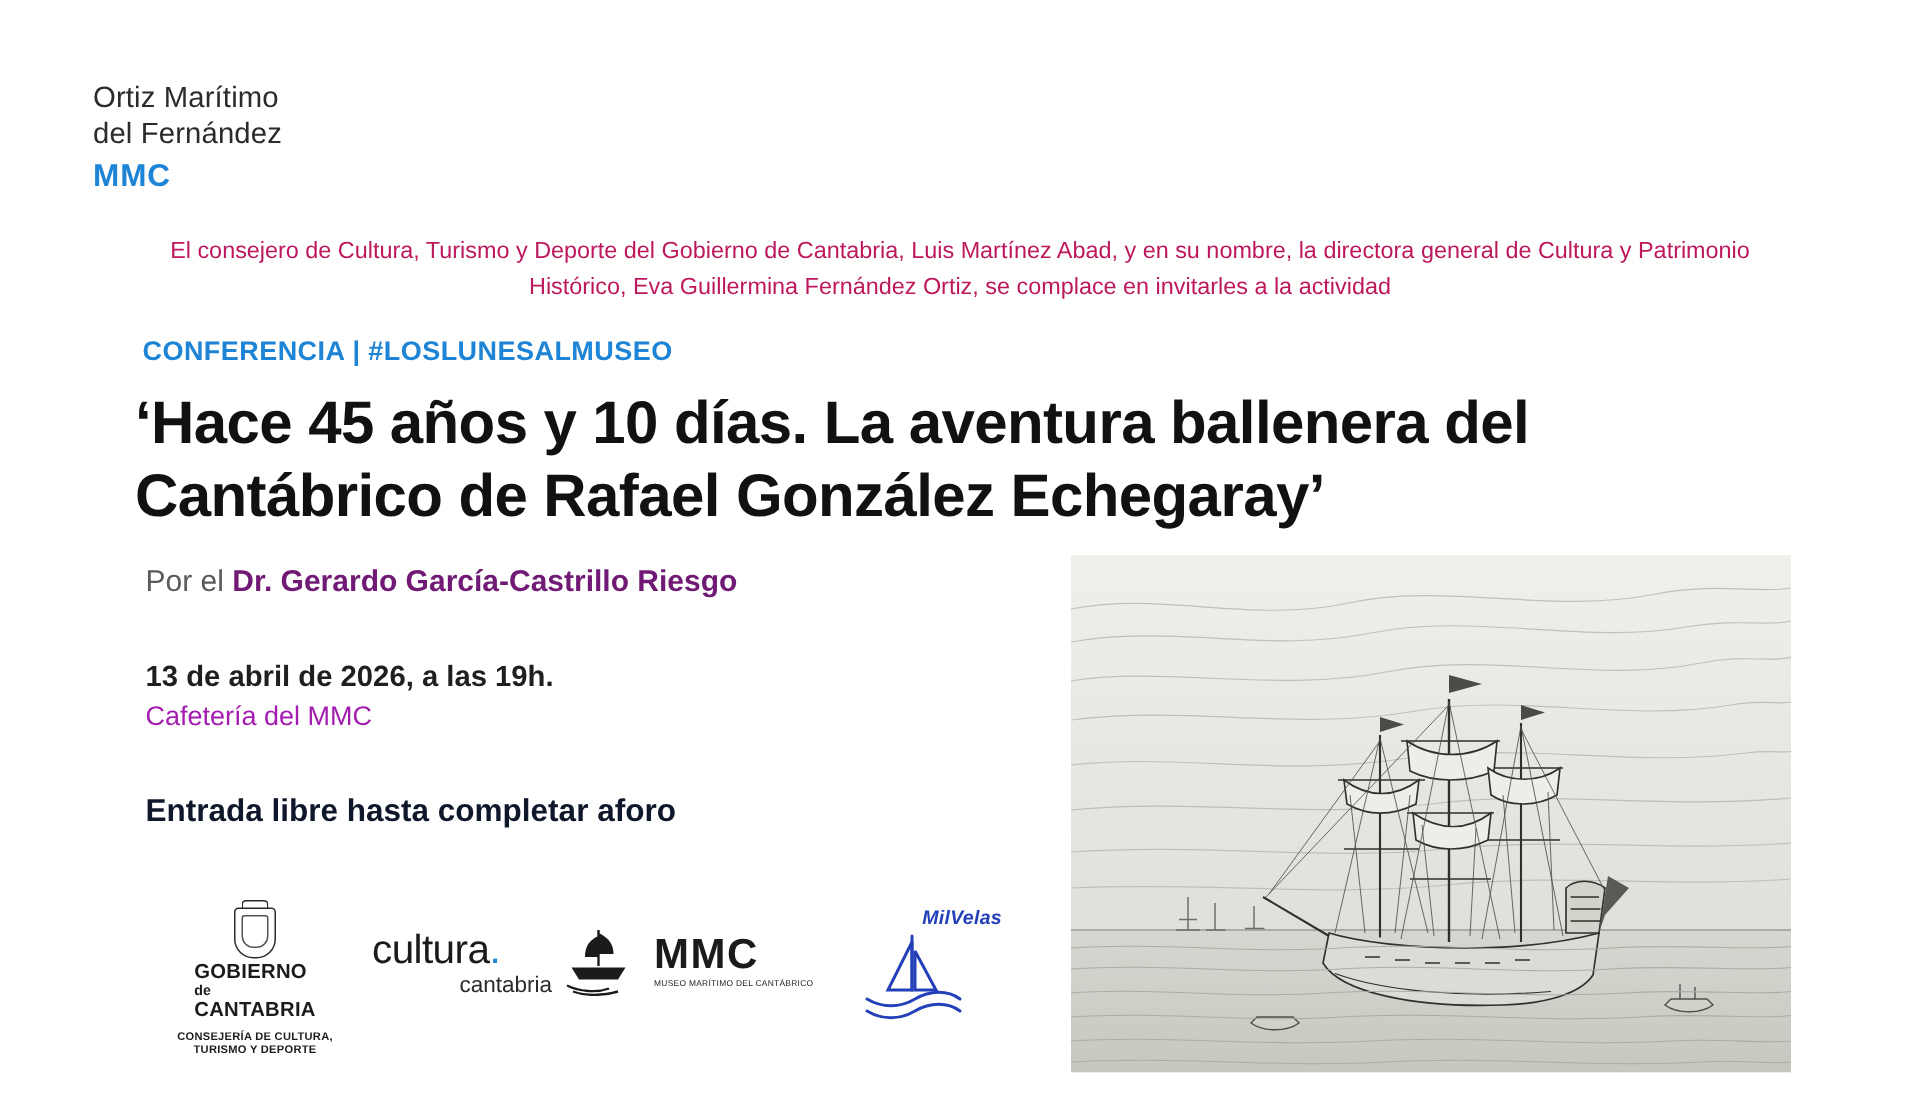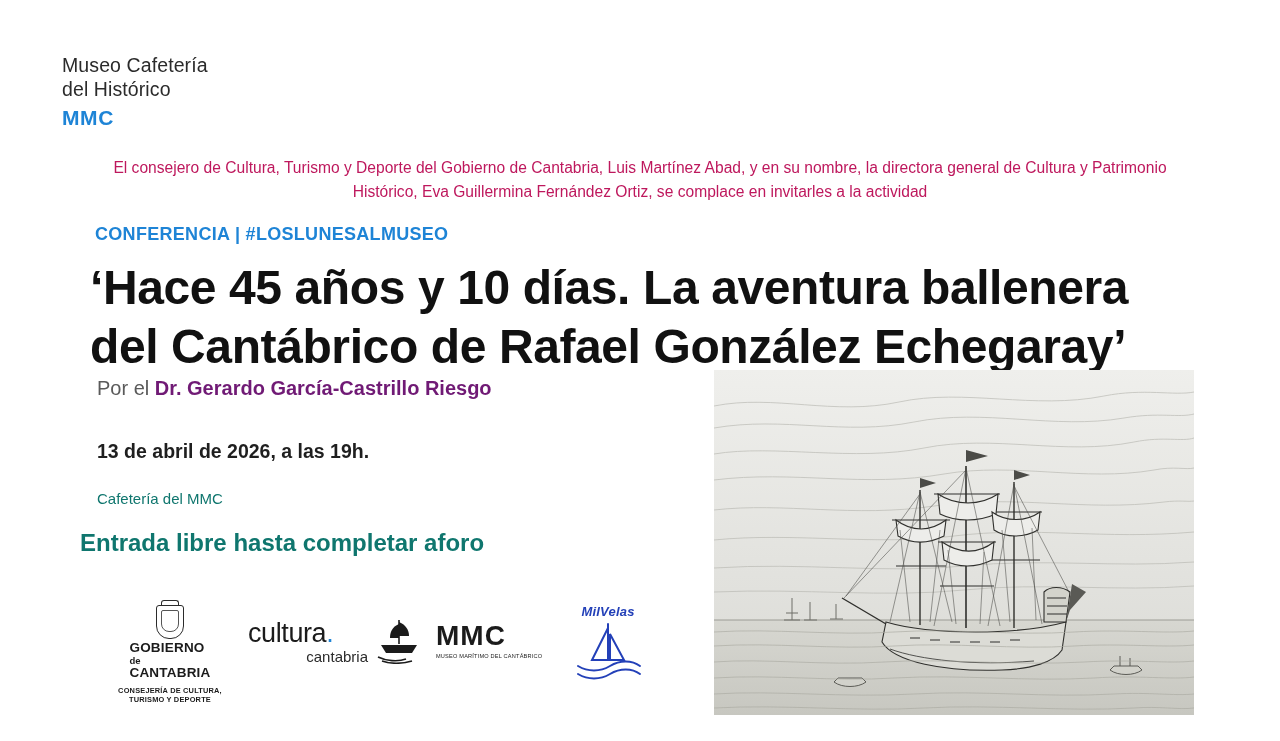--- a/index.html
+++ b/index.html
@@ -64,21 +64,21 @@
     color: #1e84d6;
     letter-spacing: 0.3px;
   }
 
   
   .main-title {
     position: absolute;
     left: 90px;
     top: 258px;
     width: 1090px;
-    font-size: 48px;
+    font-size: 40px;
     font-weight: bold;
     line-height: 1.23;
     color: #111111;
     letter-spacing: -0.4px;
   }
 
   
   .speaker {
     position: absolute;
     left: 97px;
@@ -97,33 +97,32 @@
     left: 97px;
     top: 440px;
     font-size: 19.5px;
     font-weight: bold;
     color: #1f1f1f;
   }
   .venue {
     position: absolute;
     left: 97px;
     top: 467px;
-    font-size: 15px;
-    color: #0f766e;
-    margin-top: 23px;
+    font-size: 18px;
+    color: #a21caf;
   }
 
   
   .access-title {
     position: absolute;
-    left: 80px;
+    left: 97px;
     top: 529px;
-    font-size: 24px;
-    font-weight: bold;
-    color: #0f766e;
+    font-size: 21px;
+    font-weight: bold;
+    color: #0f172a;
   }
   .access-note {
     position: absolute;
     left: 97px;
     top: 554px;
     font-size: 18px;
     color: #4a4a4a;
   }
 
   
@@ -180,21 +179,21 @@
   .logo-cultura .c1 .dot { color: #1e84d6; }
   .logo-cultura .c2 { font-size: 15px; text-align: right; margin-top: 1px; color: #2b2b2b; }
 
   
   .logo-mmc { left: 272px; top: 20px; width: 200px; display: flex; align-items: center; gap: 10px; }
   .logo-mmc .mark { width: 54px; height: 48px; }
   .logo-mmc .txt .mmc-big { font-size: 28px; font-weight: bold; letter-spacing: 1px; line-height: 1; }
   .logo-mmc .txt .mmc-small { font-size: 5.6px; letter-spacing: 0.2px; margin-top: 3px; }
 
   
-  .logo-milvelas { left: 448px; top: 8px; width: 120px; text-align: center; color: #2340b8; }
+  .logo-milvelas { left: 448px; top: 8px; width: 120px; text-align: right; color: #2340b8; }
   .logo-milvelas .mv-name { font-size: 13px; font-weight: bold; font-style: italic; letter-spacing: 0.2px; }
   .logo-milvelas svg { display: block; margin: 1px auto 0 auto; }
 
   
   .engraving {
     position: absolute;
     left: 714px;
     top: 370px;
     width: 480px;
     height: 345px;
@@ -202,22 +201,22 @@
     background: #e9e9e6;
   }
   .engraving svg { display: block; }
 </style>
 </head>
 <body>
 
 <div class="poster">
 
   <div class="museum-logo">
-    <div class="line">Museo Cafetería</div>
-    <div class="line">del Histórico</div>
+    <div class="line">Ortiz Marítimo</div>
+    <div class="line">del Fernández</div>
     <div class="acronym">MMC</div>
   </div>
 
   <div class="invite-text">El consejero de Cultura, Turismo y Deporte del Gobierno de Cantabria, Luis Martínez Abad, y en su nombre, la directora general de Cultura y Patrimonio Histórico, Eva Guillermina Fernández Ortiz, se complace en invitarles a la actividad</div>
 
   <div class="kicker">CONFERENCIA | #LOSLUNESALMUSEO</div>
 
   <div class="main-title">‘Hace 45 años y 10 días. La aventura ballenera del Cantábrico de Rafael González Echegaray’</div>
 
   <div class="speaker">

